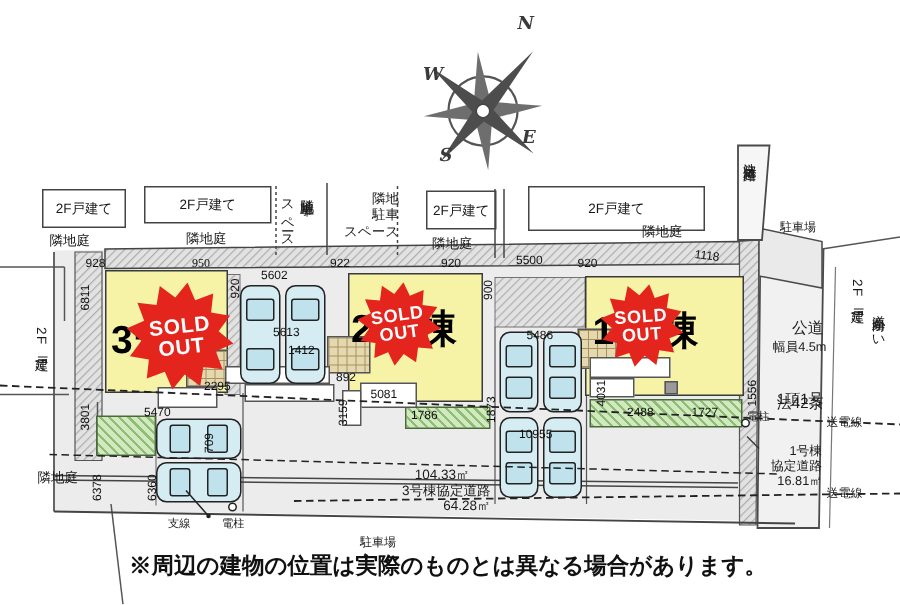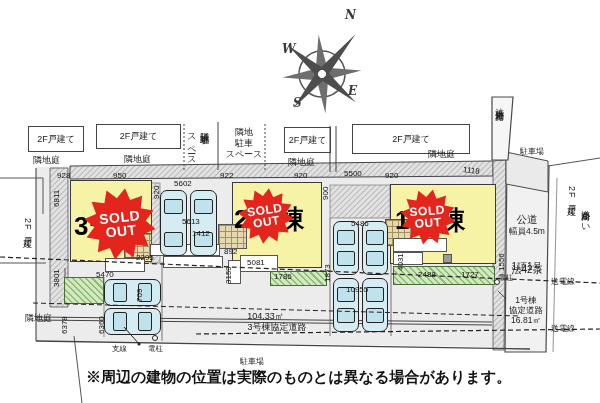--- a/index.html
+++ b/index.html
@@ -2,21 +2,21 @@
 <html><head>
 <meta charset="utf-8">
 <style>
   html,body{margin:0;padding:0;background:#fff;}
   #stage{position:relative;width:600px;height:403px;background:#fff;overflow:hidden;
          font-family:"Liberation Sans","DejaVu Sans",sans-serif;color:#1a1a1a;}
   svg{position:absolute;left:0;top:0;}
   .dim{position:absolute;font-size:8px;line-height:1;color:#111;white-space:nowrap;}
   .dimv{transform:rotate(-90deg);transform-origin:0 0;}
   .lb{position:absolute;font-size:9px;line-height:1.2;color:#1a1a1a;white-space:nowrap;}
-  .ctr{text-align:center;}
+  .ctr{text-align:right;}
   .vtx{writing-mode:vertical-rl;text-orientation:mixed;letter-spacing:1px;}
   .nbox{position:absolute;border:1px solid #444;display:flex;align-items:center;justify-content:center;
         font-size:9px;background:transparent;box-sizing:border-box;}
   .bldg{position:absolute;background:#f6f2a6;border:1.6px solid #3a3a3a;box-sizing:border-box;}
   .bname{position:absolute;font-size:26px;font-weight:700;color:#000;white-space:nowrap;letter-spacing:2px;z-index:3;}
   .burst{position:absolute;background:#e3251d;z-index:4;display:flex;align-items:center;justify-content:center;
     clip-path:polygon(100% 50%,84.8% 59.3%,93.3% 75%,75.5% 75.5%,75% 93.3%,59.3% 84.8%,50% 100%,40.7% 84.8%,25% 93.3%,24.5% 75.5%,6.7% 75%,15.2% 59.3%,0% 50%,15.2% 40.7%,6.7% 25%,24.5% 24.5%,25% 6.7%,40.7% 15.2%,50% 0%,59.3% 15.2%,75% 6.7%,75.5% 24.5%,93.3% 25%,84.8% 40.7%);}
   .burst .in{color:#fff;font-weight:800;text-align:center;transform:rotate(-14deg);line-height:1.02;letter-spacing:.5px;}
   .car{position:absolute;background:#d6ecf3;border:1.3px solid #222;border-radius:7px;box-sizing:border-box;z-index:2;}
   .car>div{position:absolute;background:#bfe2ec;border:1px solid #222;border-radius:2px;}
@@ -208,29 +208,30 @@
   <span class="lb" style="left:520px;top:147px;font-size:8px;">駐車場</span>
   <div class="lb ctr" style="left:505px;top:213px;width:44px;font-size:10.5px;">公道</div>
   <div class="lb ctr" style="left:503px;top:226px;width:48px;font-size:8.5px;">幅員4.5m</div>
   <div class="lb ctr" style="left:505px;top:264px;width:44px;font-size:10px;">法42条</div>
   <div class="lb ctr" style="left:505px;top:261px;width:44px;font-size:10px;">1項1号</div>
   <div class="lb ctr z5" style="left:504px;top:295px;width:44px;font-size:8.5px;">1号棟</div>
   <div class="lb ctr z5" style="left:504px;top:305px;width:44px;font-size:8.5px;">協定道路</div>
   <div class="lb ctr z5" style="left:504px;top:315px;width:44px;font-size:8.5px;">16.81㎡</div>
   <div class="lb ctr z5" style="left:218px;top:299px;width:95px;margin-top:12px;">104.33㎡</div>
   <div class="lb ctr z5" style="left:227px;top:322px;width:100px;">3号棟協定道路</div>
+  <div class="lb ctr z5" style="left:227px;top:332px;width:100px;">64.28㎡</div>
   <span class="lb z5" style="left:551px;top:277px;font-size:8px;">送電線</span>
   <span class="lb z5" style="left:551px;top:324px;font-size:8px;">送電線</span>
   <span class="lb z5" style="left:498px;top:273px;font-size:7.5px;">電柱</span>
   <span class="lb z5" style="left:112px;top:344px;font-size:7.5px;">支線</span>
   <span class="lb z5" style="left:148px;top:344px;font-size:7.5px;">電柱</span>
   <span class="lb" style="left:240px;top:357px;font-size:8px;">駐車場</span>
 
   <span class="dim" style="left:57px;top:172px;">928</span>
-  <span class="dim" style="left:113px;top:172px;">950</span>
+  <span class="dim" style="left:128px;top:172px;font-family:Liberation Serif, serif;">950</span>
   <span class="dim" style="left:174px;top:180px;">5602</span>
   <span class="dim" style="left:220px;top:172px;">922</span>
   <span class="dim" style="left:294px;top:172px;">920</span>
   <span class="dim" style="left:344px;top:170px;">5500</span>
   <span class="dim" style="left:385px;top:172px;">920</span>
   <span class="dim" style="left:463px;top:167px;transform:rotate(7deg);">1118</span>
   <span class="dim dimv" style="left:53px;top:207px;">6811</span>
   <span class="dim dimv" style="left:153px;top:199px;">920</span>
   <span class="dim dimv" style="left:322px;top:200px;">900</span>
   <span class="dim dimv" style="left:498px;top:271px;">1556</span>

